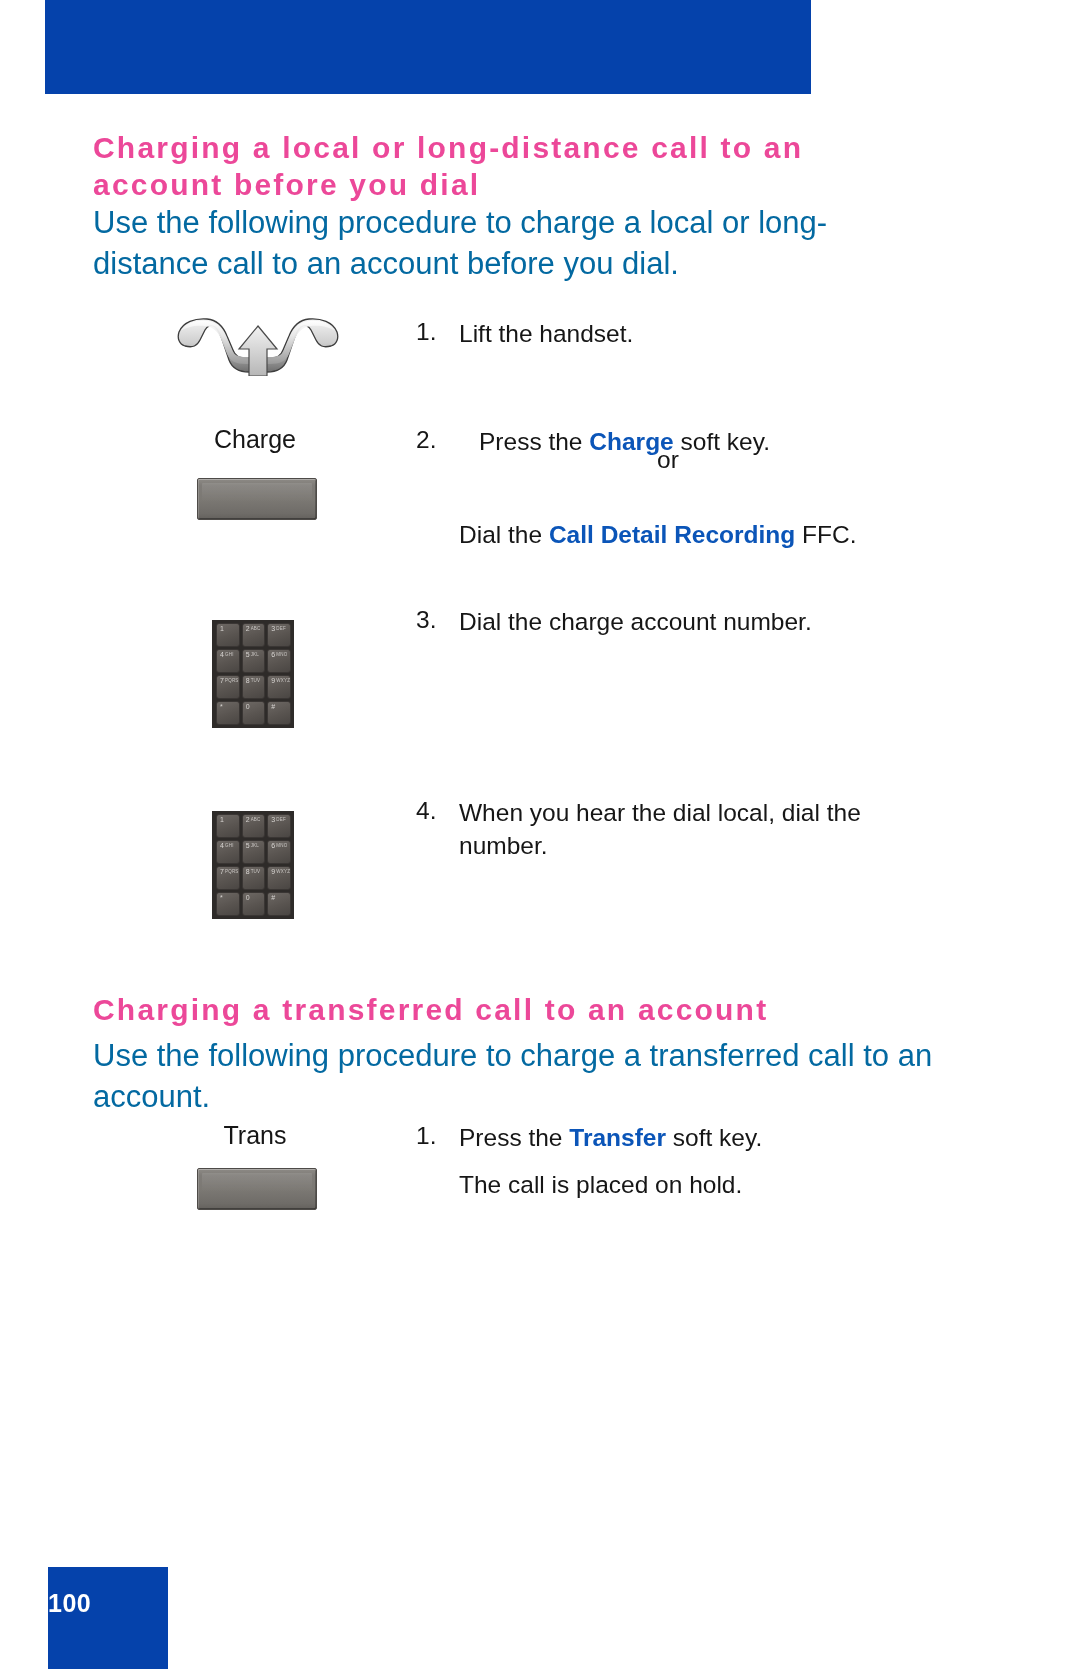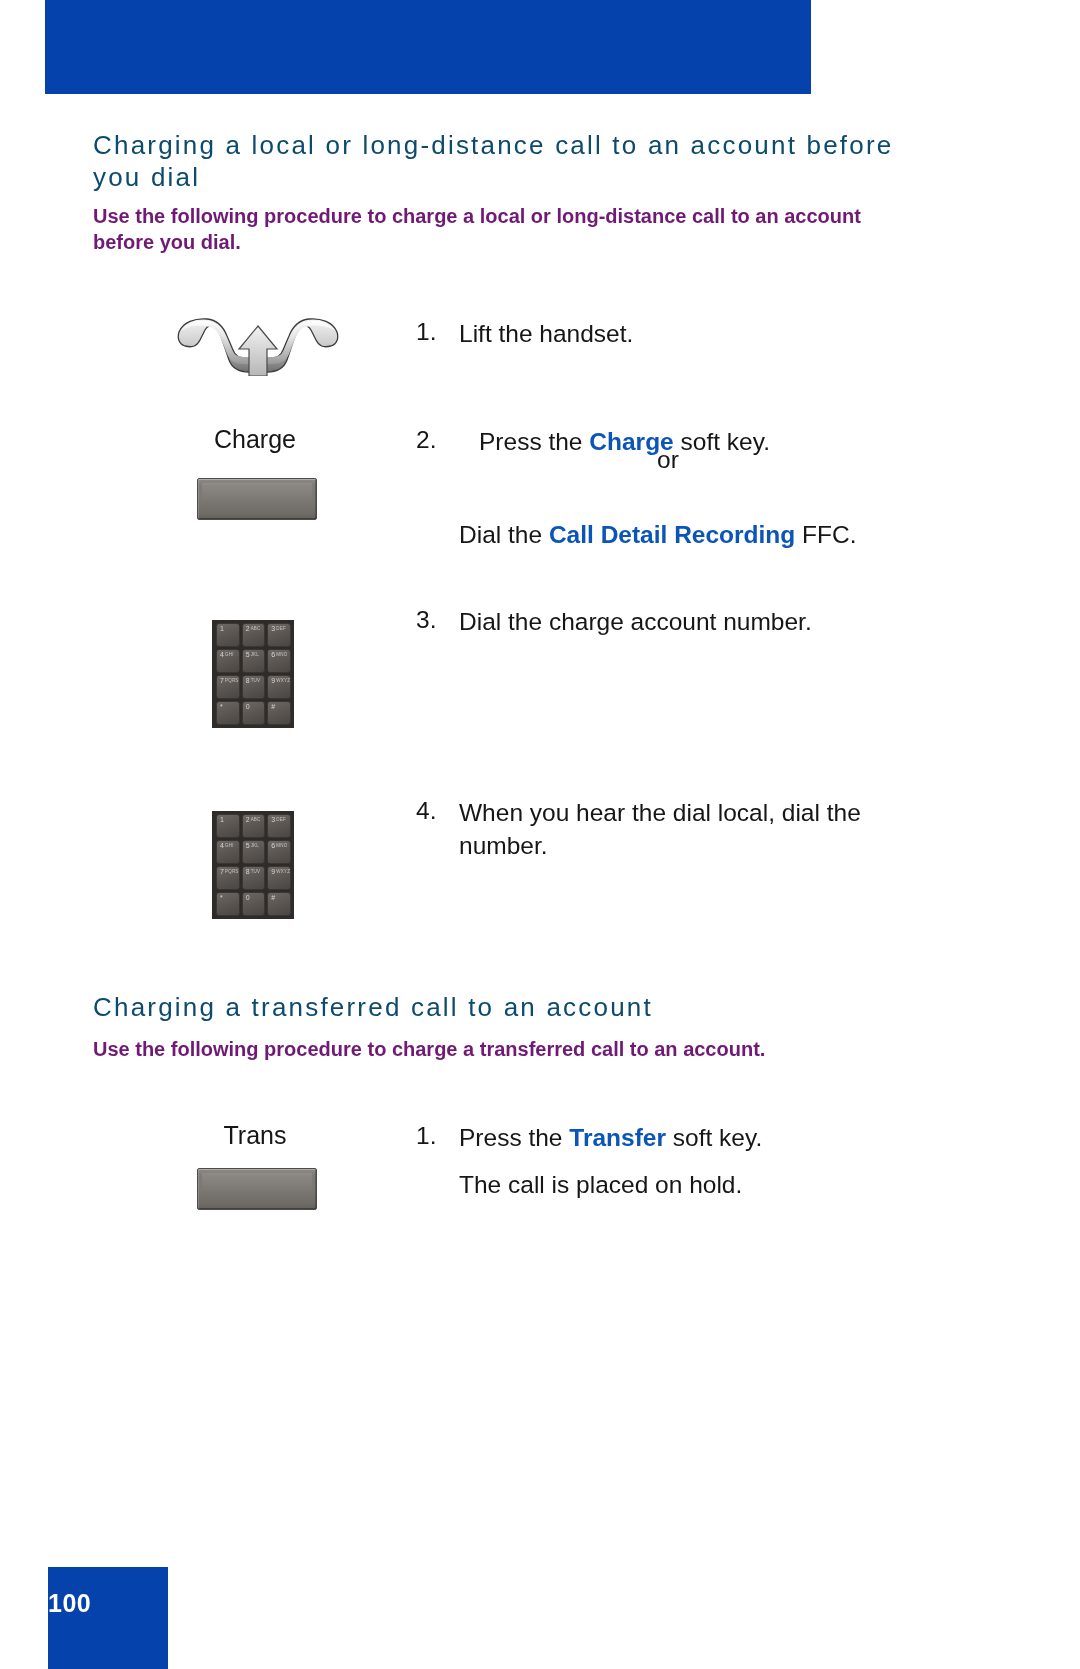--- a/index.html
+++ b/index.html
@@ -34,35 +34,34 @@
     font-size: 25px;
     font-weight: bold;
     letter-spacing: 0.2px;
     color: #ffffff;
     white-space: nowrap;
   }
 
   h2.section-heading {
     position: absolute;
     margin: 0;
-    font-size: 26px;
-    font-weight: normal;
+    font-size: 30px;
+    font-weight: bold;
     letter-spacing: 2.2px;
     line-height: 1.22;
-    color: #0c4a6e;
+    color: #ec4899;
     font-family: "Liberation Sans", sans-serif;
   }
 
   p.body-text {
     position: absolute;
     margin: 0;
-    font-size: 20px;
+    font-size: 31px;
     line-height: 1.32;
-    color: #701a75;
-    font-weight: bold;
+    color: #0369a1;
   }
 
   
   .step-num {
     position: absolute;
     font-size: 24.5px;
     color: #161616;
     text-align: left;
   }
   .step-text {

